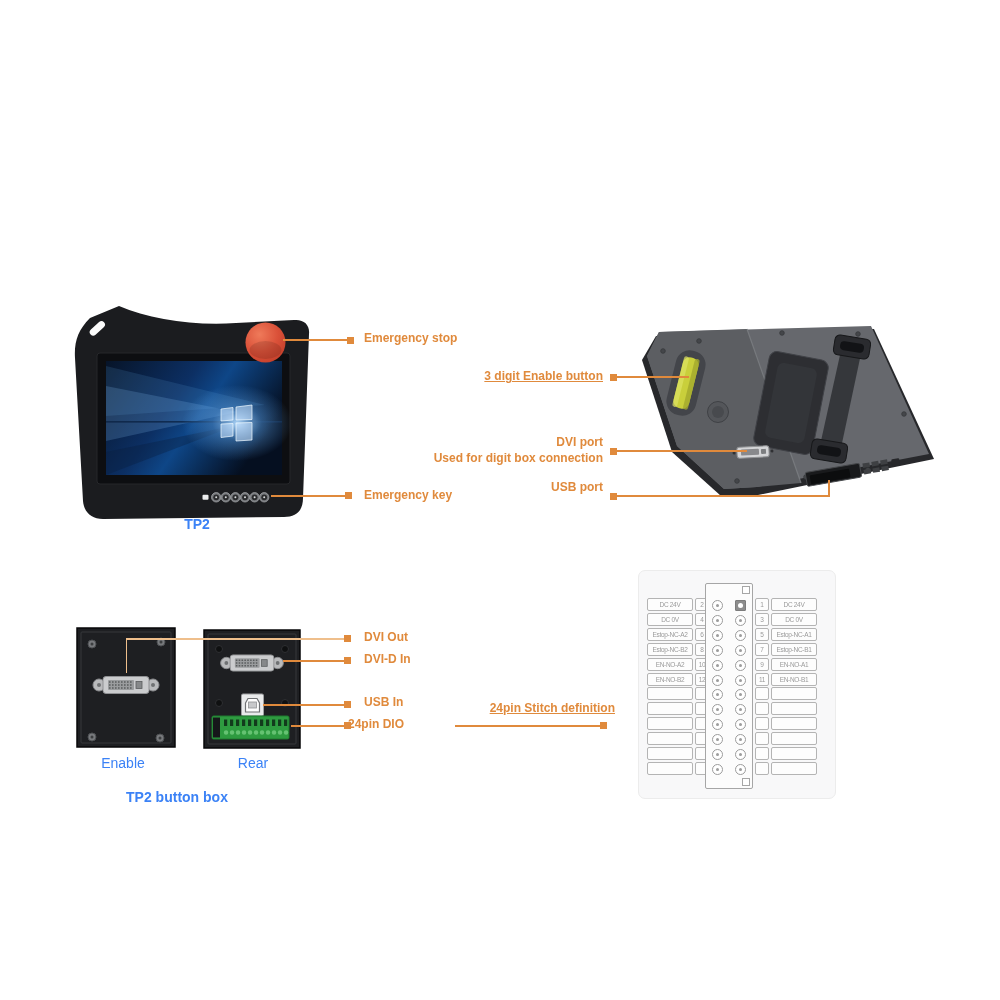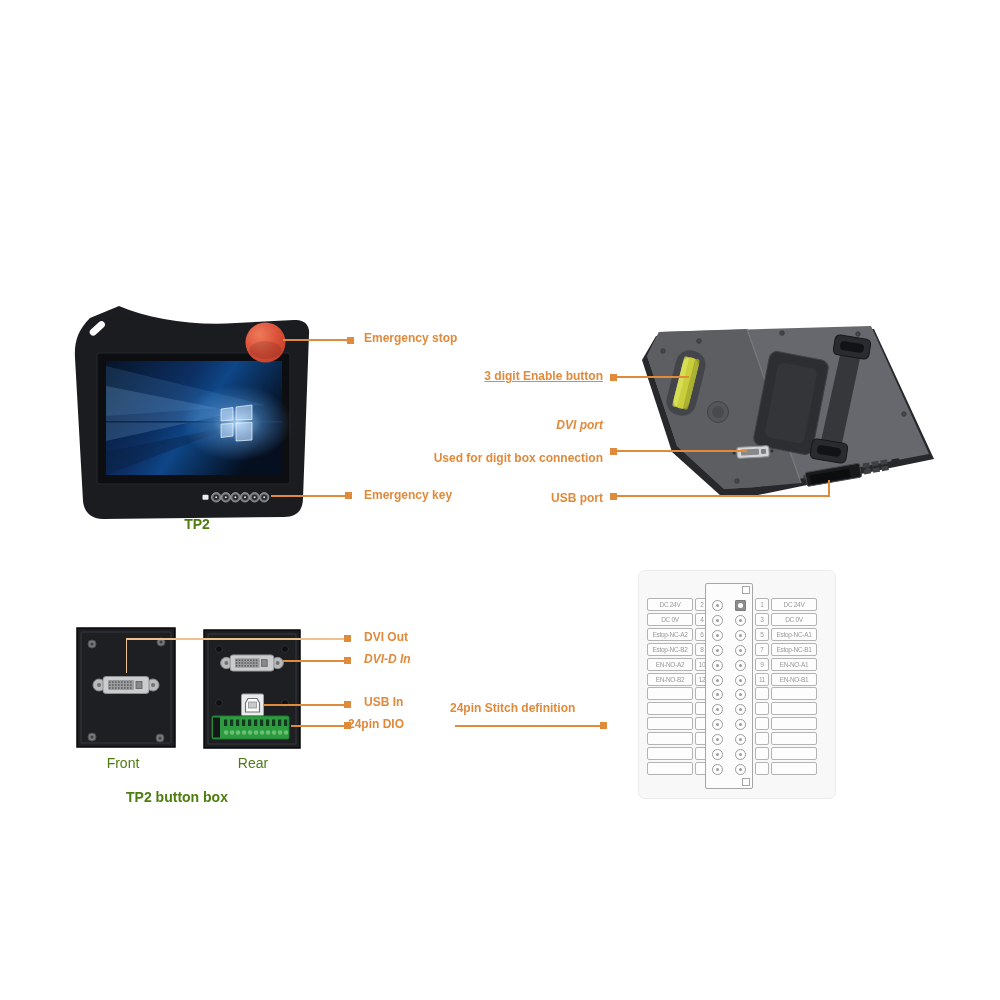--- a/index.html
+++ b/index.html
@@ -3,23 +3,23 @@
 <meta charset="utf-8">
 <style>
   :root{ --accent:#E08A3C; --accent-light:#EFBF8C; }
   html,body{margin:0;padding:0;background:#fff;}
   body{font-family:"Liberation Sans",sans-serif;}
   .canvas{position:relative;width:1000px;height:1000px;background:#fff;overflow:hidden;}
   .art{position:absolute;left:0;top:0;}
 
   
   .olabel{position:absolute;color:var(--accent);font-weight:bold;font-size:12px;white-space:nowrap;}
-  .olabel.center{text-align:left;}
+  .olabel.center{text-align:right;text-decoration:underline;}
   
-  .dlabel{position:absolute;color:#4d7c0f;font-size:14px;text-align:center;white-space:nowrap;}
+  .dlabel{position:absolute;color:#3b82f6;font-size:14px;text-align:center;white-space:nowrap;}
   .dlabel.bold{font-weight:bold;}
 
   
   .hline,.vline,.sq{position:absolute;background:var(--accent);}
   .hline{height:2px;}
   .vline{width:2px;}
   .sq{width:7px;height:7px;}
   .light{background:var(--accent-light);}
 
   
@@ -293,33 +293,33 @@
   <div class="sq" style="left:344px;top:701px;"></div>
 
   <div class="hline" style="left:291px;top:725px;width:53px;"></div>
   <div class="sq" style="left:344px;top:722px;"></div>
 
   <div class="hline" style="left:455px;top:725px;width:147px;"></div>
   <div class="sq" style="left:600px;top:722px;"></div>
 
   <div class="olabel" style="left:364px;top:331px;">Emergency stop</div>
   <div class="olabel" style="right:397px;top:369px;text-decoration:underline;">3 digit Enable button</div>
-  <div class="olabel" style="right:397px;top:418px;font-style:italic;">DVI port</div>
+  <div class="olabel" style="right:397px;top:435px;">DVI port</div>
   <div class="olabel" style="right:397px;top:451px;">Used for digit box connection</div>
-  <div class="olabel" style="right:397px;top:491px;">USB port</div>
+  <div class="olabel" style="right:397px;top:480px;">USB port</div>
   <div class="olabel" style="left:364px;top:488px;">Emergency key</div>
 
   <div class="olabel" style="left:364px;top:630px;">DVI Out</div>
-  <div class="olabel" style="left:364px;top:652px;font-style:italic;">DVI-D In</div>
+  <div class="olabel" style="left:364px;top:652px;">DVI-D In</div>
   <div class="olabel" style="left:364px;top:695px;">USB In</div>
   <div class="olabel" style="left:348px;top:717px;">24pin DIO</div>
   <div class="olabel center" style="left:450px;top:701px;width:165px;">24pin Stitch definition</div>
 
   <div class="dlabel bold" style="left:168px;top:516px;width:58px;">TP2</div>
-  <div class="dlabel" style="left:92px;top:755px;width:62px;">Front</div>
+  <div class="dlabel" style="left:92px;top:755px;width:62px;">Enable</div>
   <div class="dlabel" style="left:222px;top:755px;width:62px;">Rear</div>
   <div class="dlabel bold" style="left:116px;top:789px;width:122px;">TP2 button box</div>
 
   <div class="pin-panel">
     <div class="pin-col left">
         <div class="pin-row">
           <div class="pin-box lbl">DC 24V</div>
           <div class="pin-box num">2</div>
         </div>
         <div class="pin-row">

